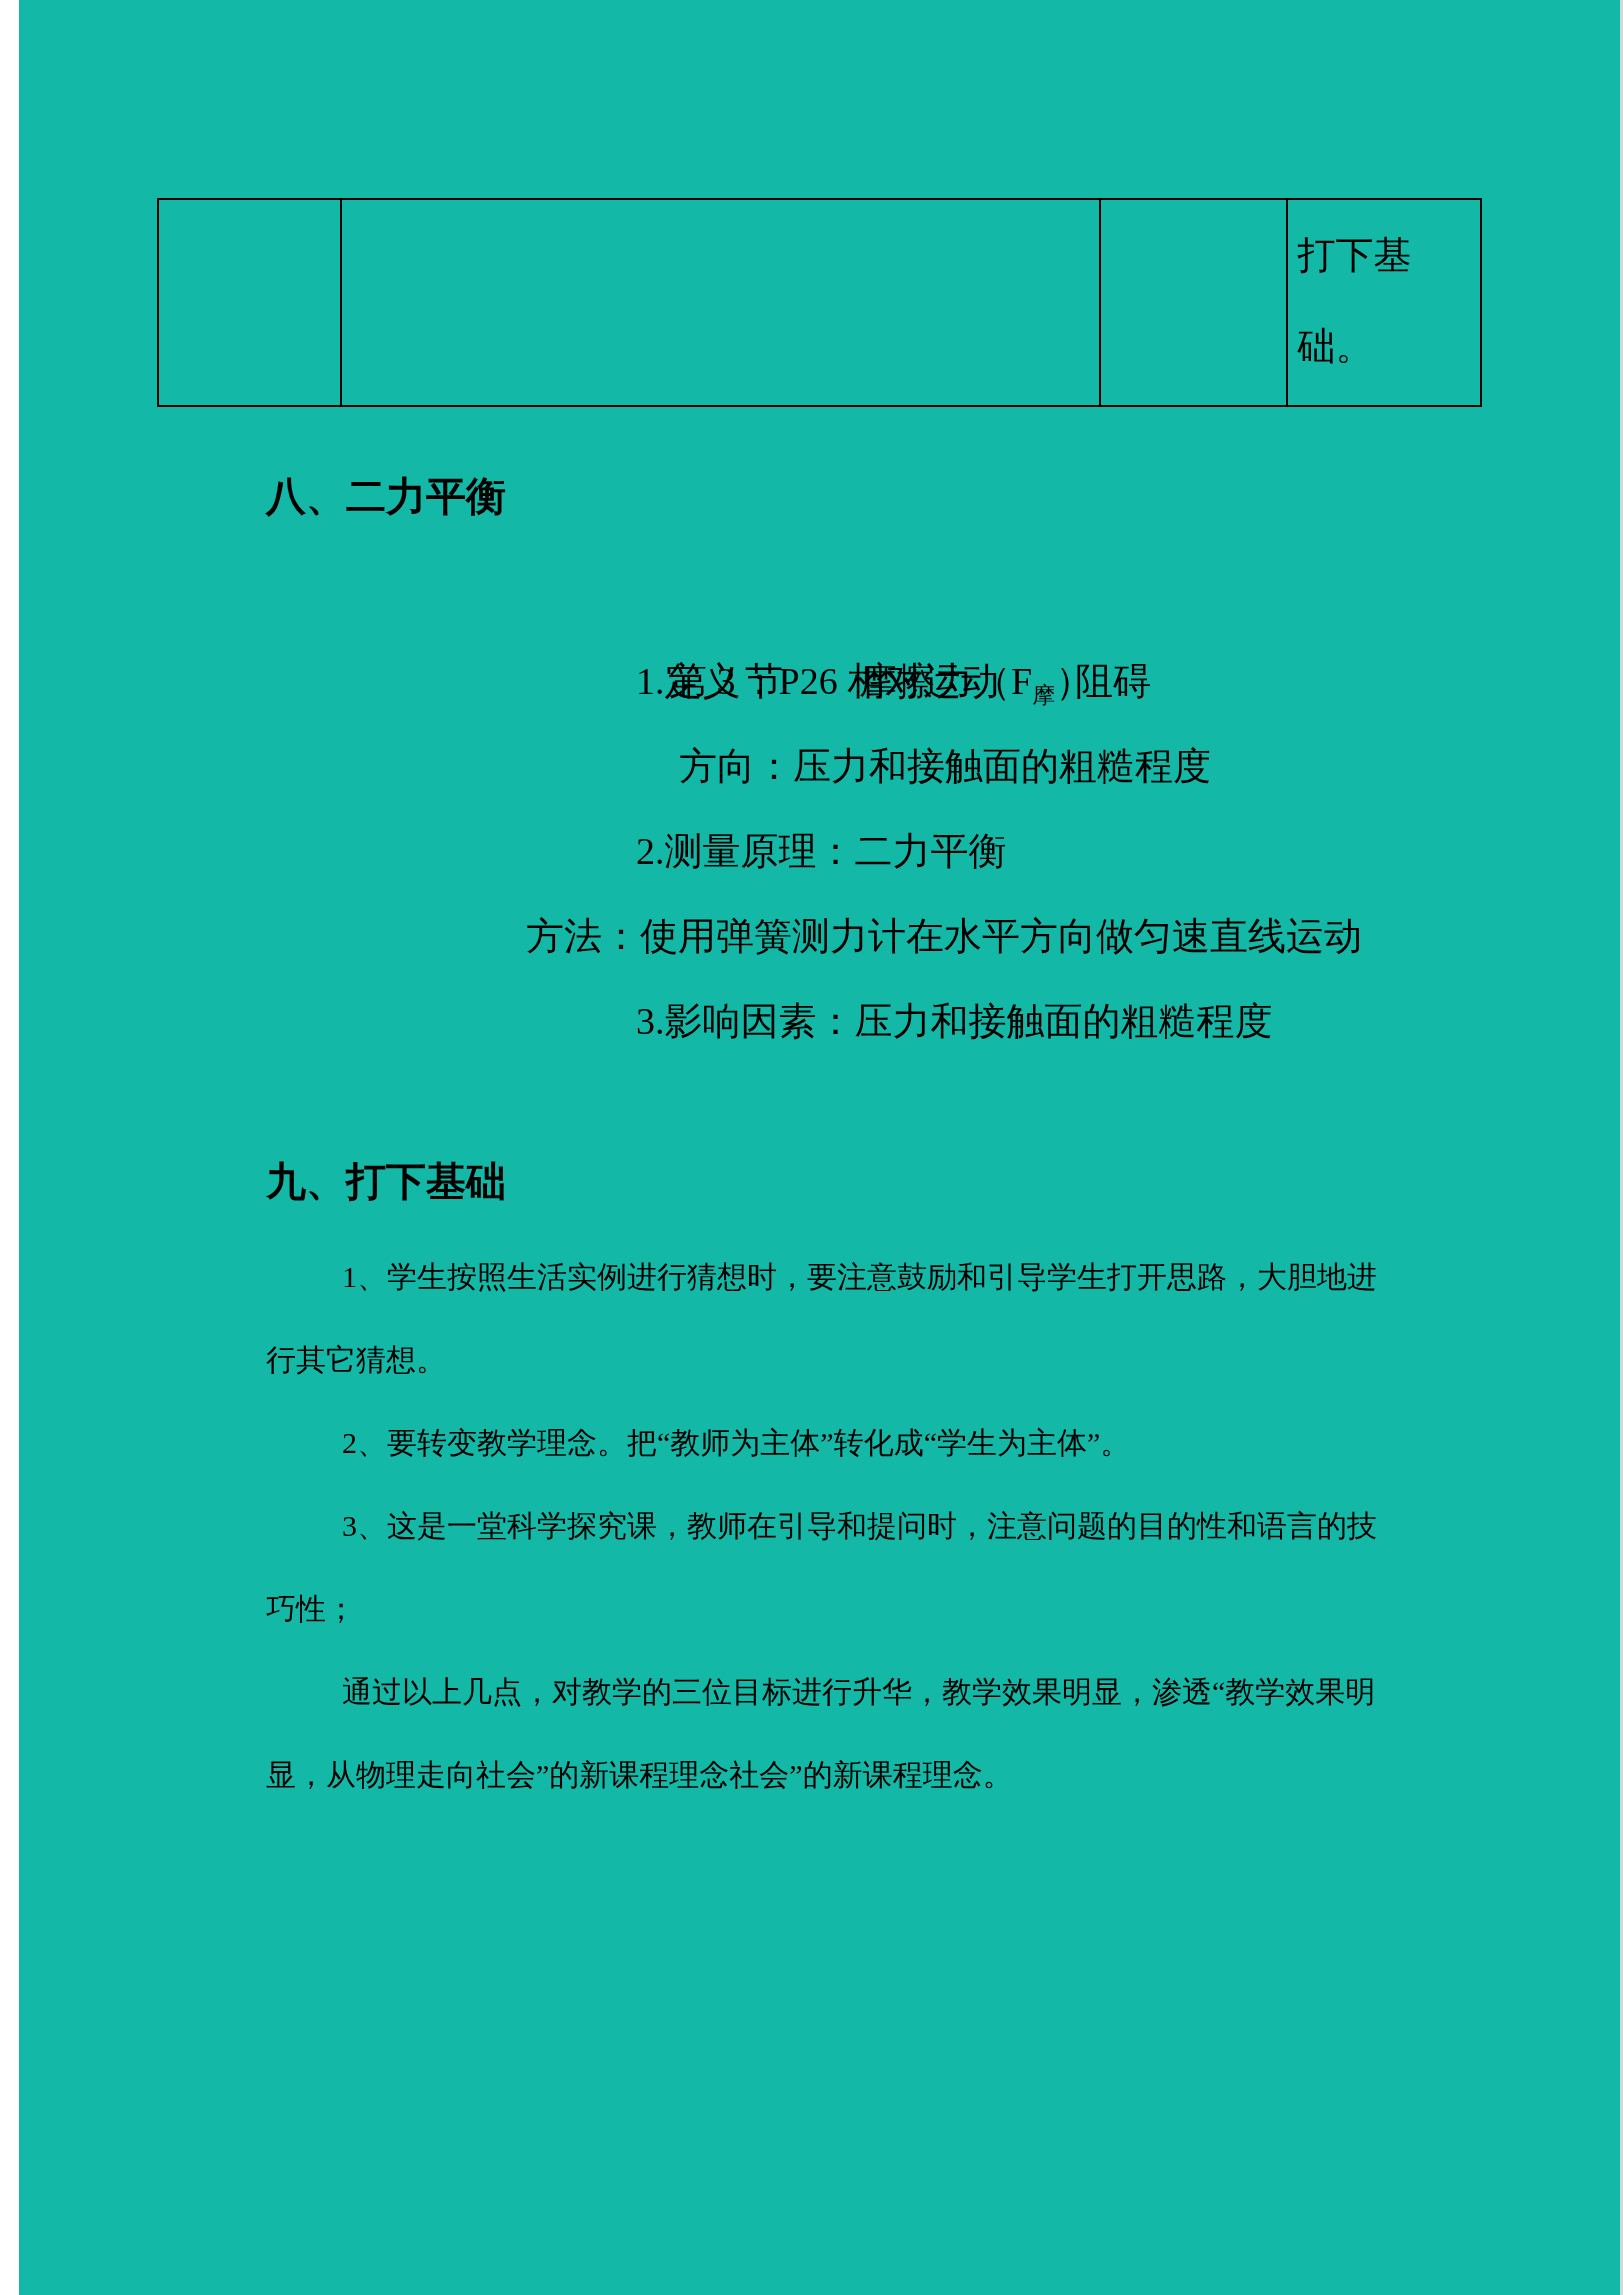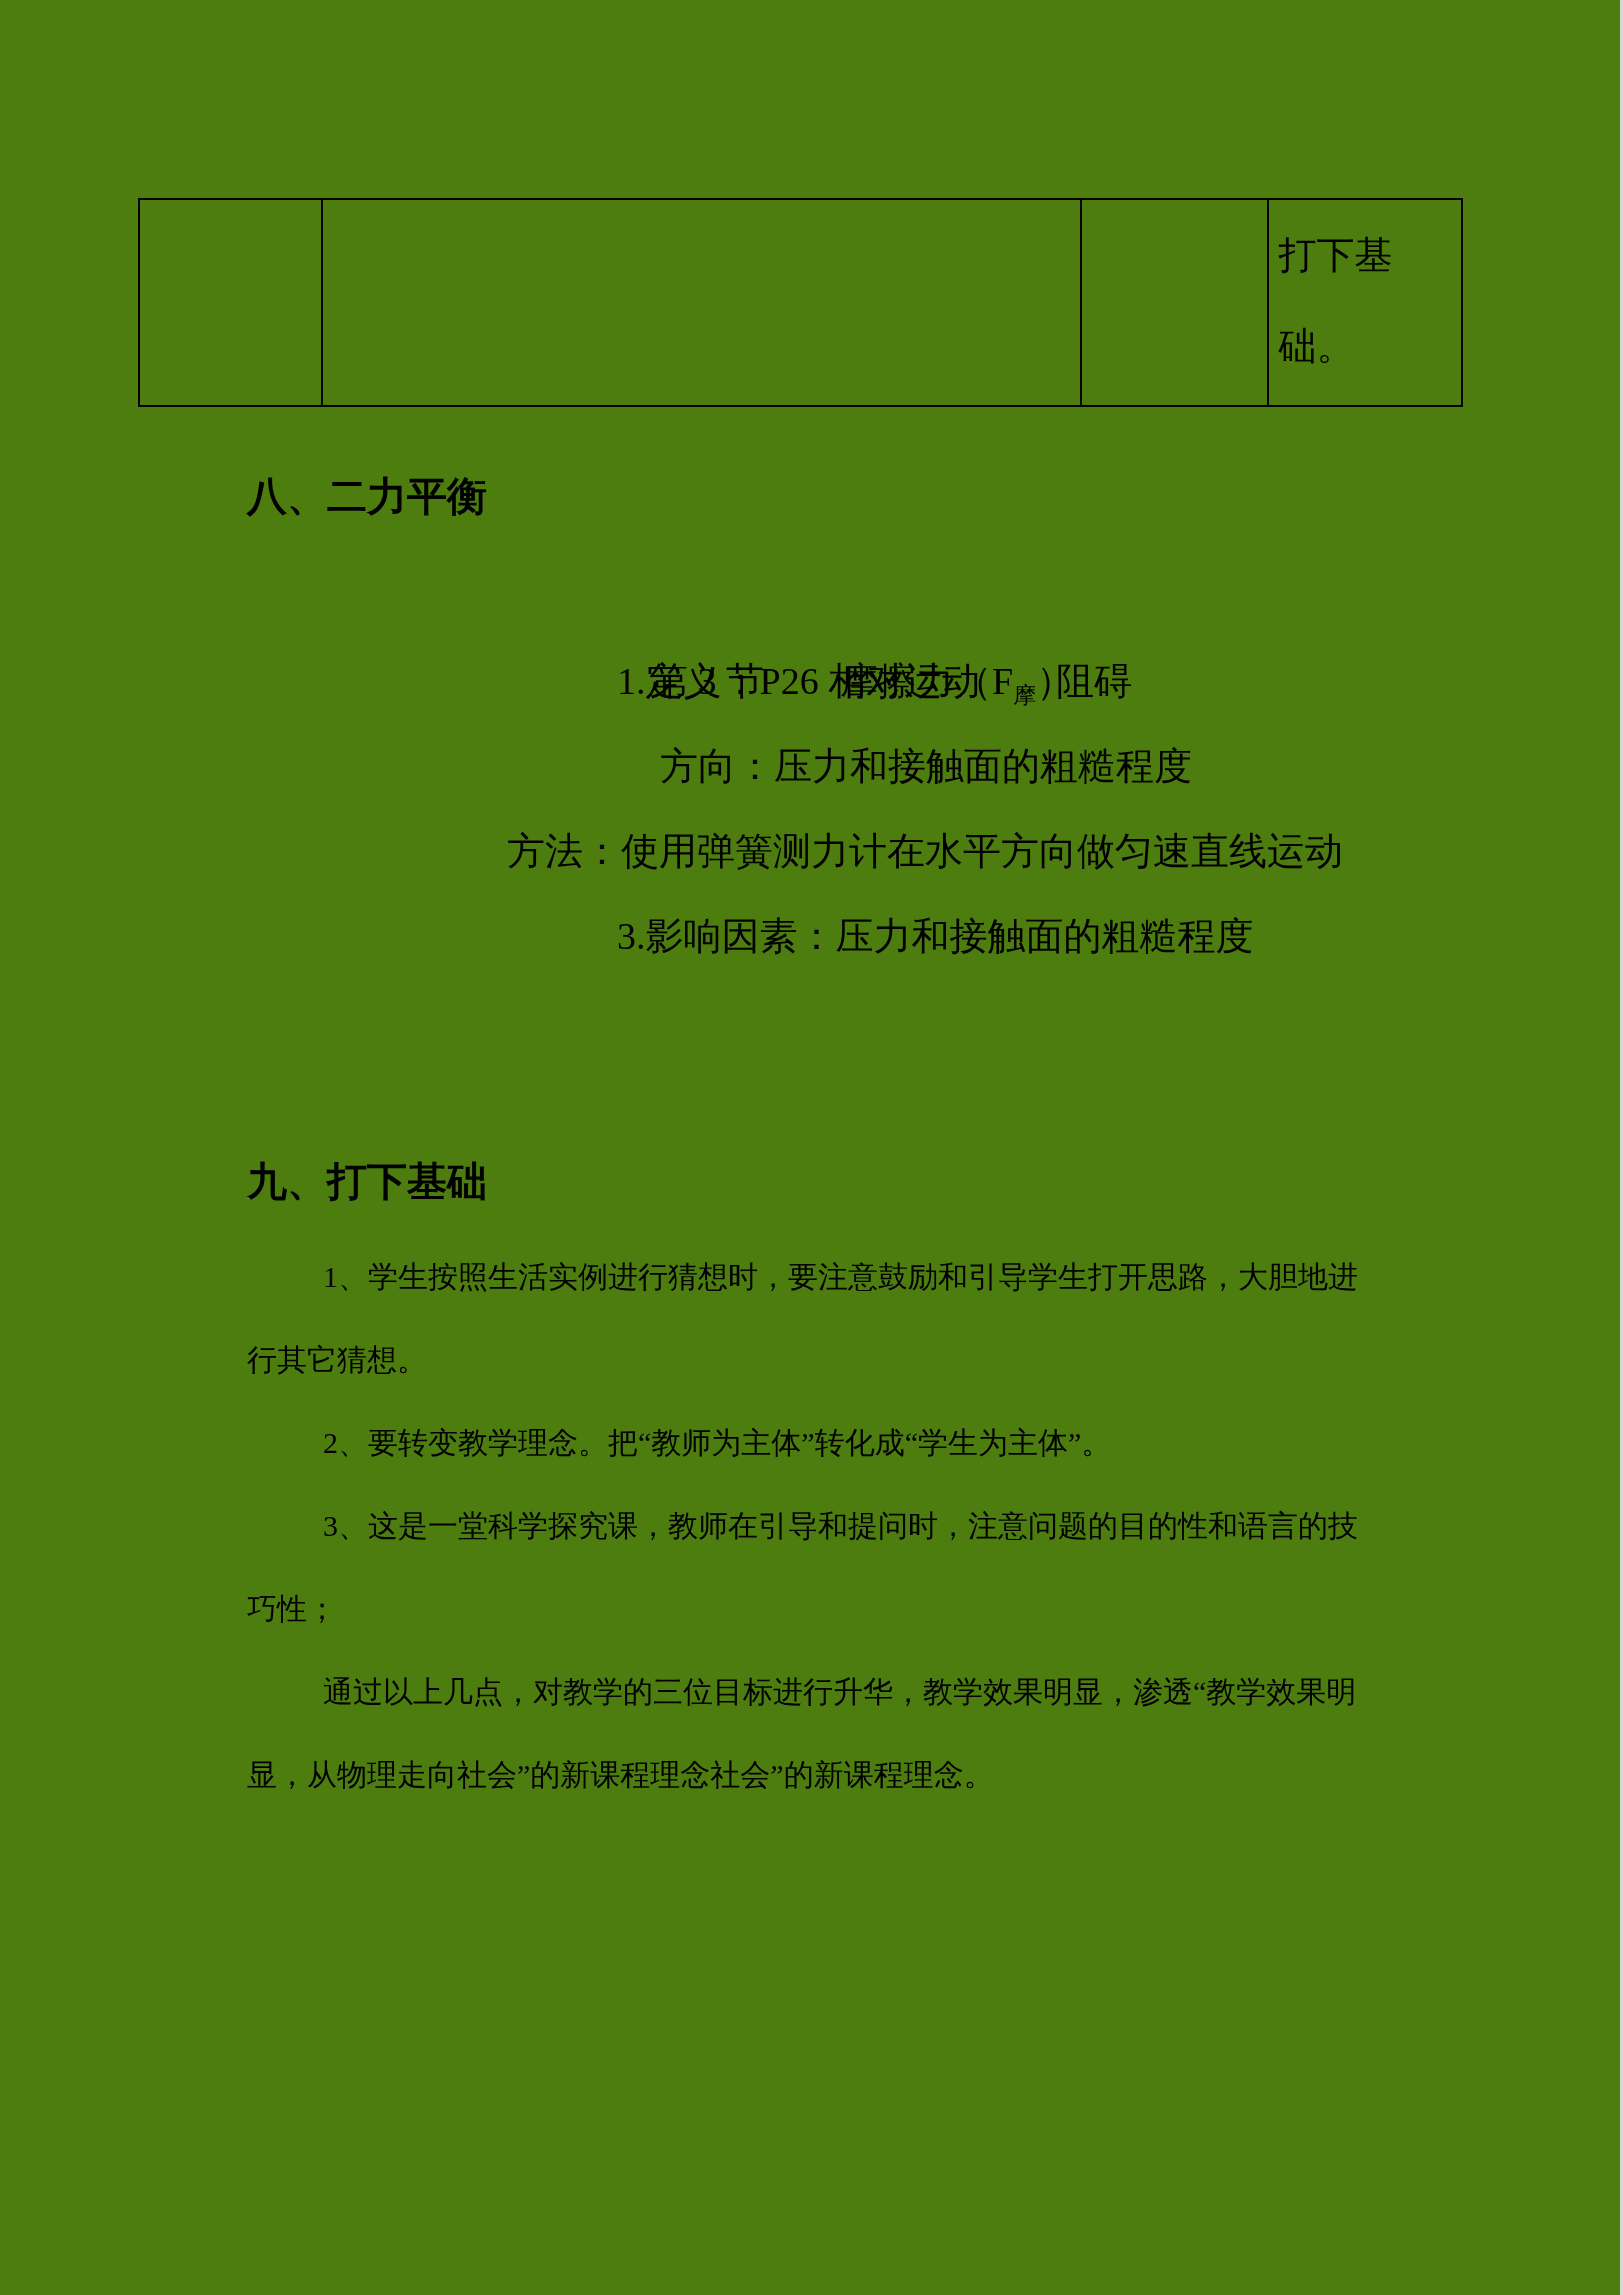--- a/index.html
+++ b/index.html
@@ -11,21 +11,22 @@
     width: 1623px;
     height: 2295px;
     position: relative;
     font-family: "Liberation Serif", "DejaVu Serif", serif;
     color: #000000;
     overflow: hidden;
   }
   .page {
     position: absolute;
     inset: 0;
-    background: #4d7c0f;
+    background: #14b8a6;
+    margin-left: 19px;
   }
   .edge-right {
     position: absolute;
     top: 0;
     right: 0;
     width: 3.4px;
     height: 100%;
     background: #d6d6d6;
   }
   
@@ -114,20 +115,21 @@
     </table>
 
   <div class="sec-heading h8">八、二力平衡</div>
 
   <div class="board">
     <div class="board-line" style="margin-left:346px">
       <span>第 3 节　　摩擦力（F</span><sub class="sub">摩</sub><span>）</span>
     </div>
     <div class="board-line" style="margin-left:370px">1.定义：P26 相对运动　　阻碍</div>
     <div class="board-line" style="margin-left:413px">方向：压力和接触面的粗糙程度</div>
+    <div class="board-line" style="margin-left:370px">2.测量原理：二力平衡</div>
     <div class="board-line" style="margin-left:260px">方法：使用弹簧测力计在水平方向做匀速直线运动</div>
     <div class="board-line" style="margin-left:370px">3.影响因素：压力和接触面的粗糙程度</div>
   </div>
 
   <div class="sec-heading h9">九、打下基础</div>
 
   <div class="paras">
     <p class="para">1、学生按照生活实例进行猜想时，要注意鼓励和引导学生打开思路，大胆地进行其它猜想。</p>
     <p class="para">2、要转变教学理念。把“教师为主体”转化成“学生为主体”。</p>
     <p class="para">3、这是一堂科学探究课，教师在引导和提问时，注意问题的目的性和语言的技巧性；</p>

